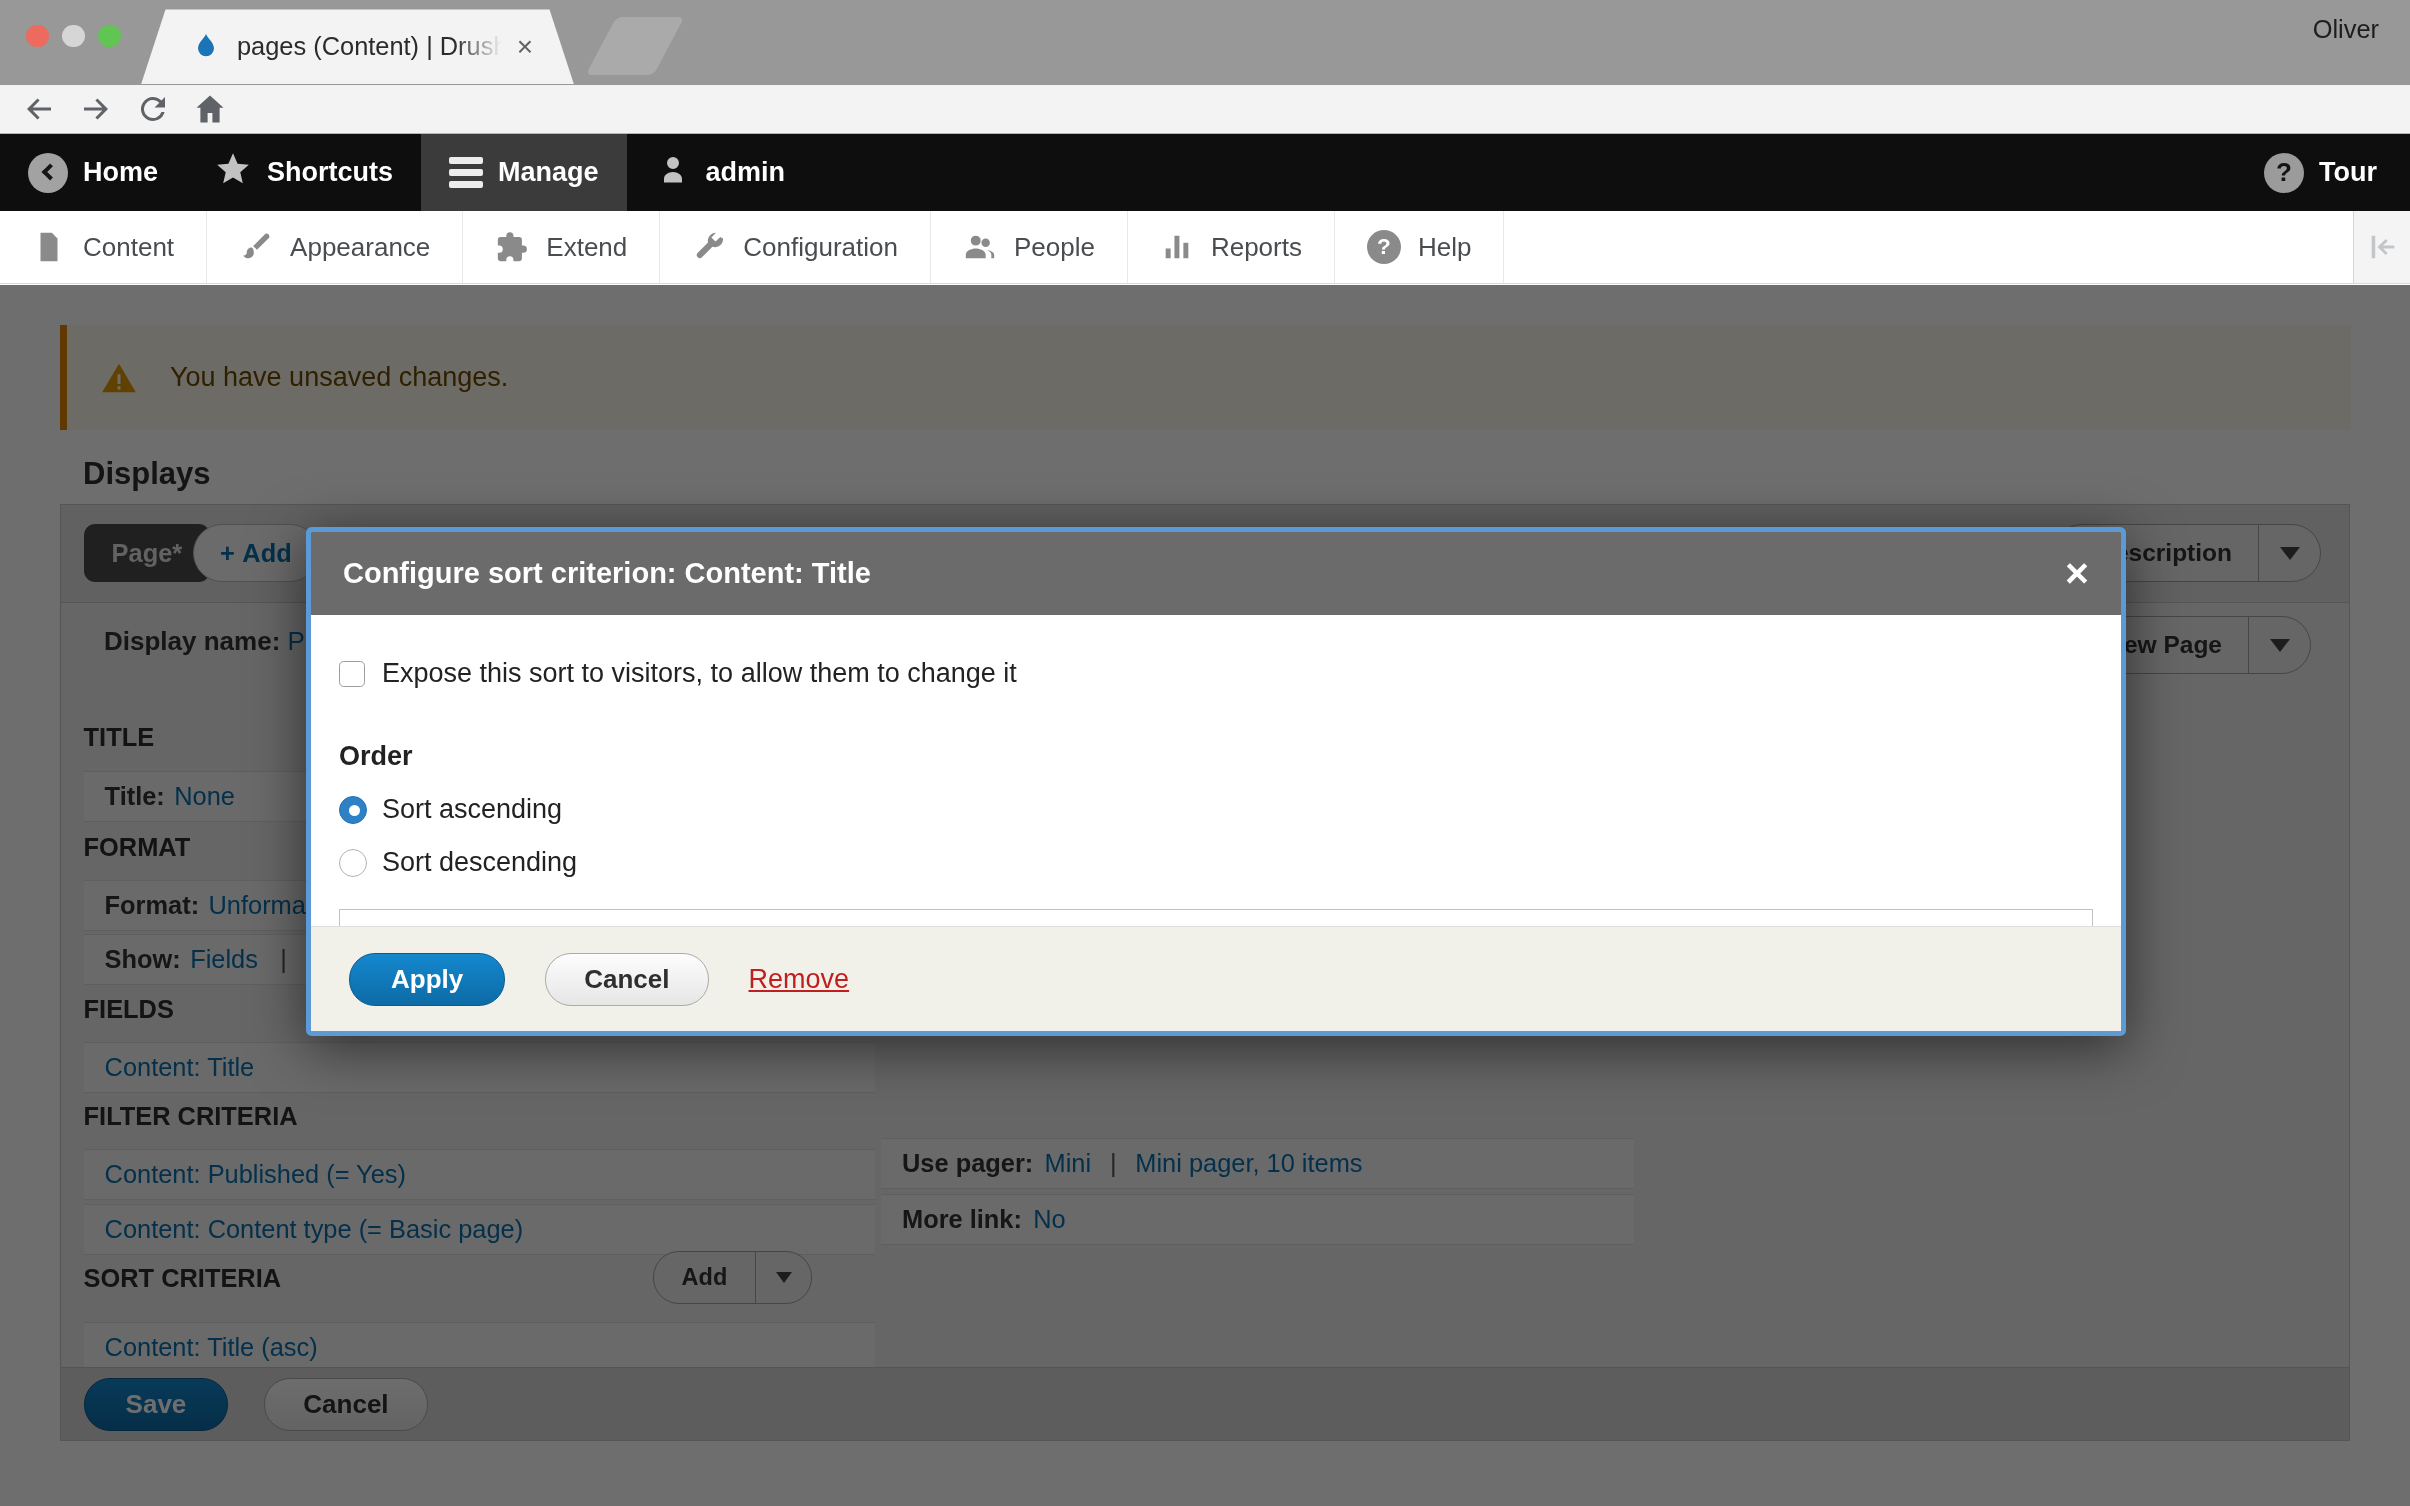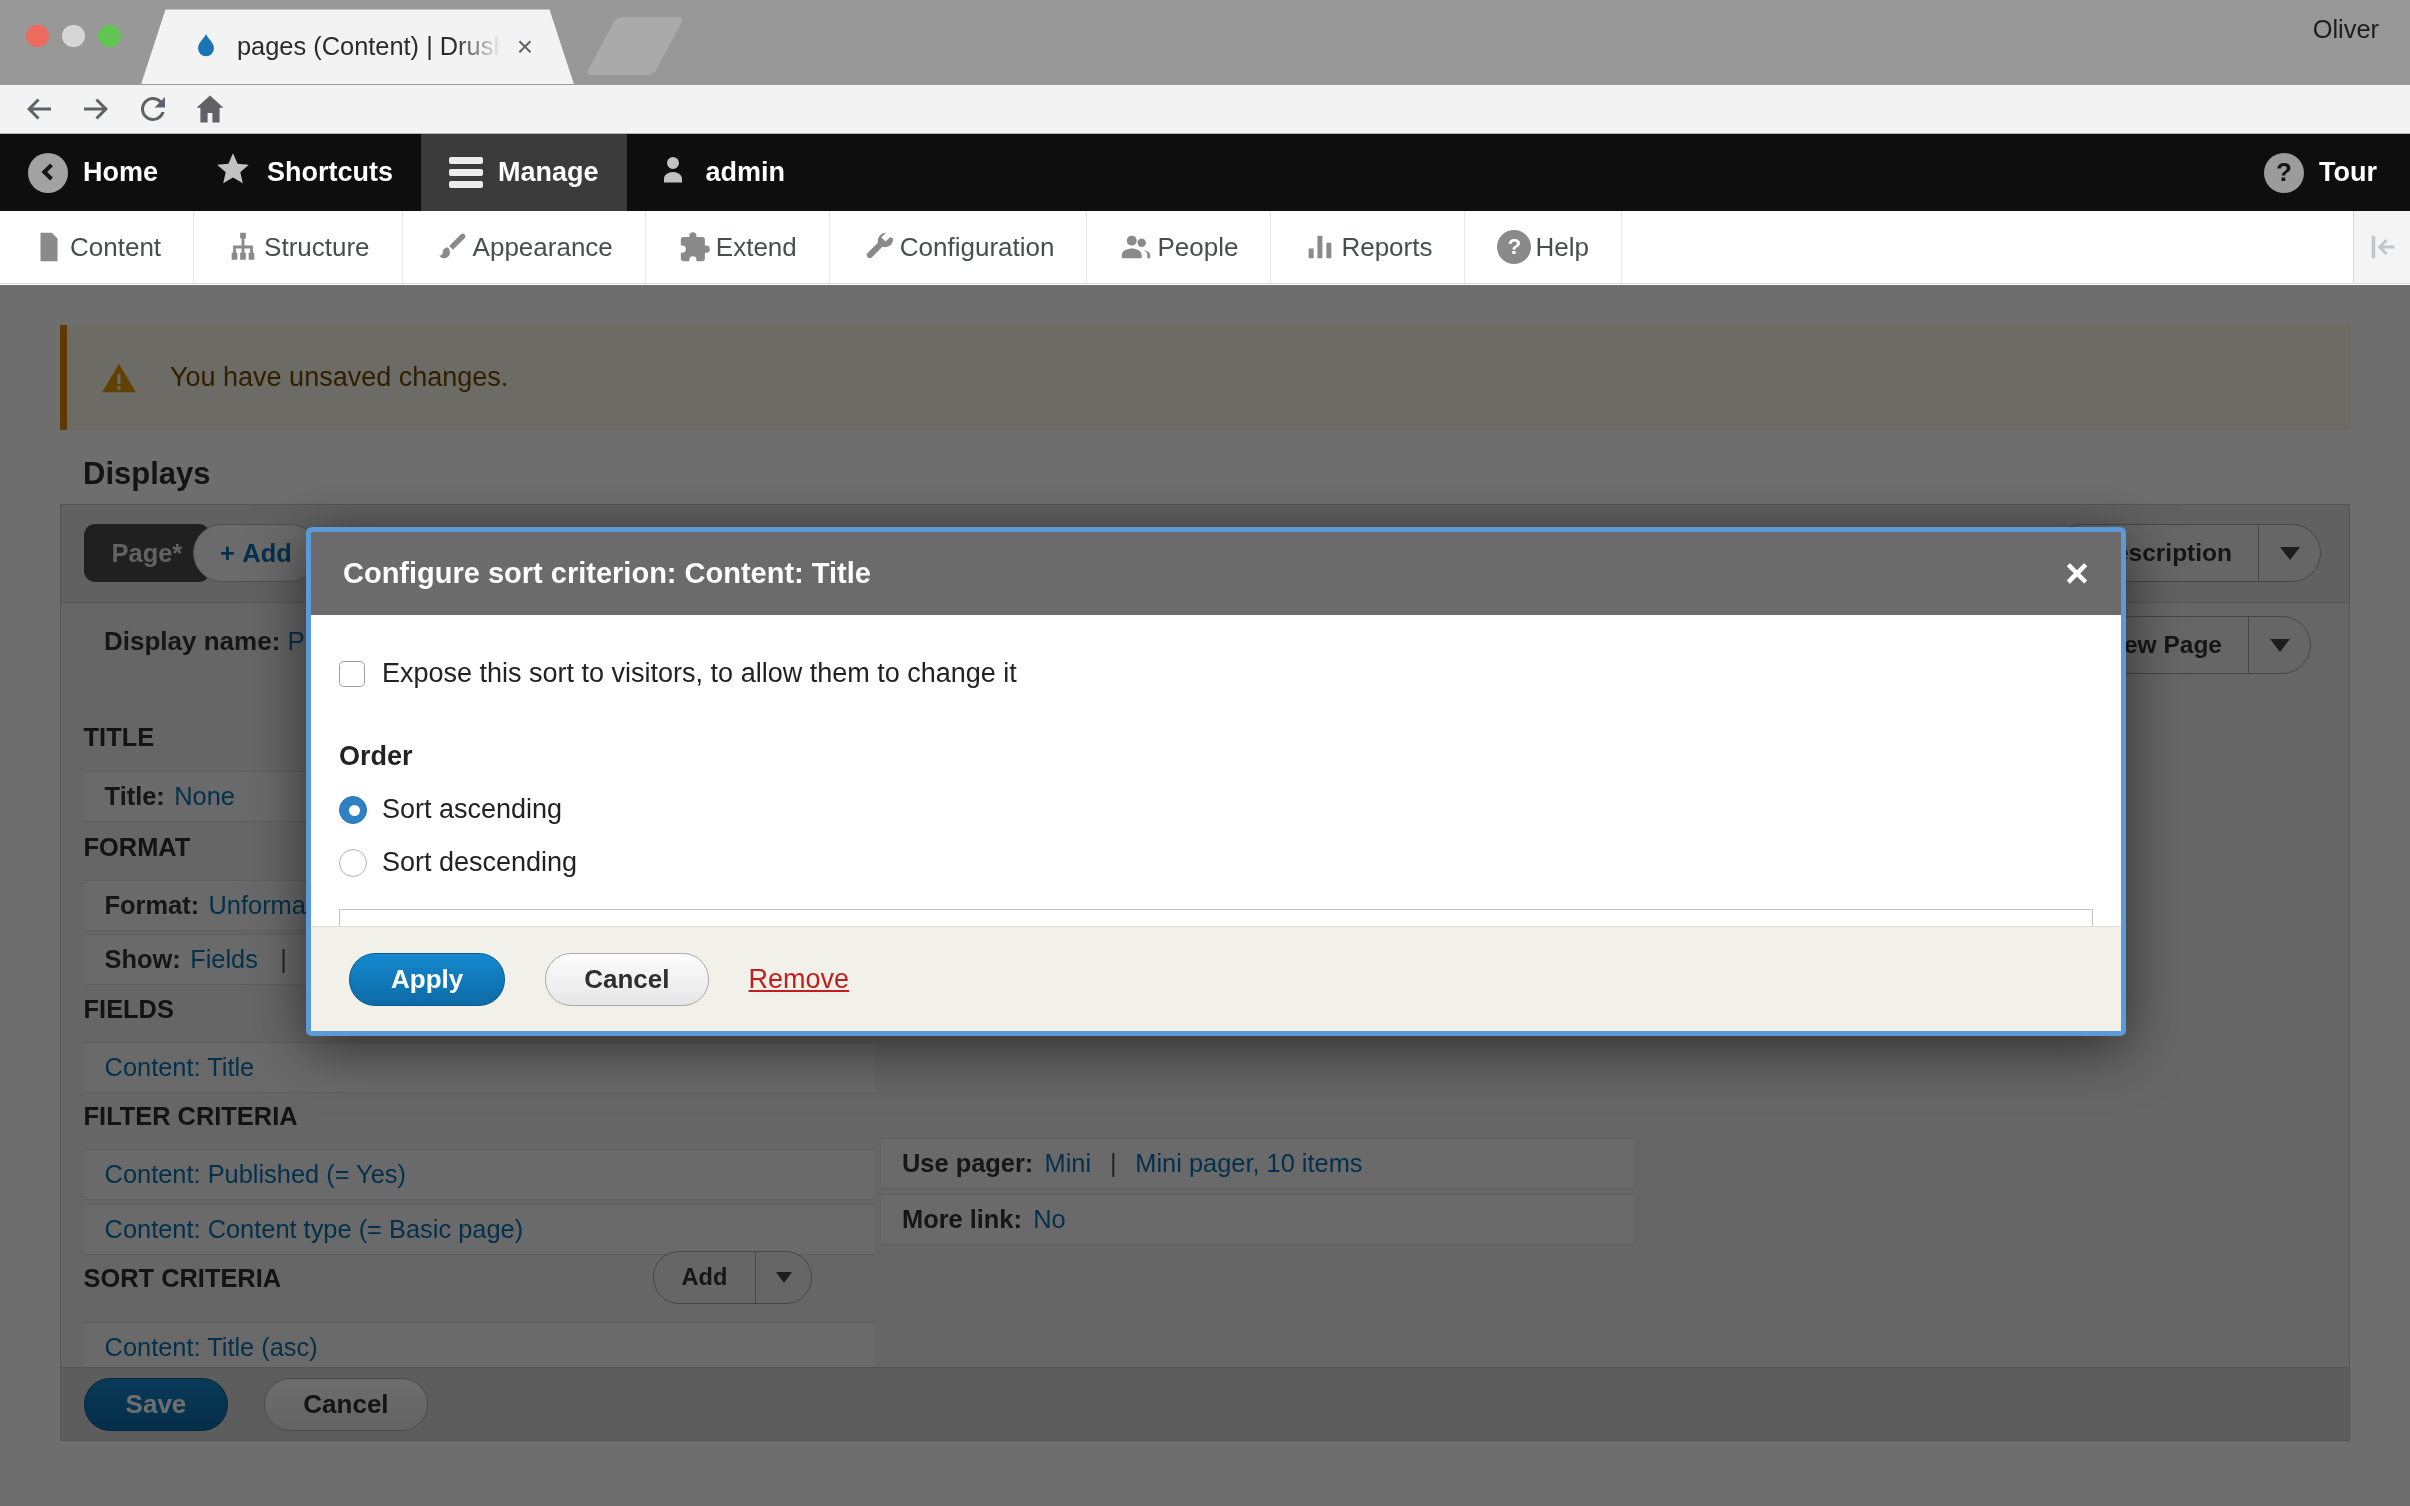--- a/index.html
+++ b/index.html
@@ -74,21 +74,21 @@
   .star-g svg { width:38px; height:38px; fill:#c2c2c2; }
   .person svg { width:36px; height:36px; fill:#c2c2c2; }
   .tour { margin-left:auto; display:flex; align-items:center; gap:15px; padding:0 34px;
     font-size:27px; font-weight:bold; }
   .qcirc { width:40px; height:40px; border-radius:50%; background:#9b9b9b; color:#141414;
     font-size:26px; font-weight:bold; display:flex; align-items:center; justify-content:center; }
 
   
   .menubar { position:absolute; left:0; top:211px; width:2411px; height:73px; background:#fff;
     border-bottom:0.9px solid #d9d9d9; display:flex; align-items:stretch; }
-  .mitem { display:flex; align-items:center; gap:4px; padding:0 32px; font-size:26px; color:#4a4d50;
+  .mitem { display:flex; align-items:center; gap:17px; padding:0 32px; font-size:26px; color:#4a4d50;
     border-right:0.9px solid #e8e8e8; }
   .mitem svg { width:34px; height:34px; fill:#8a8a8a; }
   .mhelp { width:34px; height:34px; border-radius:50%; background:#8a8a8a; color:#fff; font-size:22.6px;
     font-weight:bold; display:flex; align-items:center; justify-content:center; }
   .collapse { margin-left:auto; width:58px; border-left:0.9px solid #d6d6d6; background:#f4f4f4;
     display:flex; align-items:center; justify-content:center; }
   .collapse svg { width:34px; height:34px; fill:#c3c6c9; }
 
   
   .content { position:absolute; left:0; top:285px; width:2411px; height:1221px; background:#fff; }
@@ -305,26 +305,20 @@
 
   <div class="menubar">
     <div class="mitem">
       <svg viewBox="0 0 24 24">
           <path d="M6 2h8l4 4v16H6z"></path>
         </svg>
       <span>Content</span>
     </div>
     <div class="mitem">
       <svg viewBox="0 0 24 24">
-          <path d="M10 2h4v4h-4zM11 6h2v5h-2zM5 11h14v2H5zM5 13h2v3H5zM11 13h2v3h-2zM17 13h2v3h-2zM4 16h4v5H4zM10 16h4v5h-4zM16 16h4v5h-4z"></path>
-        </svg>
-      <span>Structure</span>
-    </div>
-    <div class="mitem">
-      <svg viewBox="0 0 24 24">
           <path d="M20.9 3.1c-.8-.8-2-.8-2.8 0L10 11.3l2.7 2.7 8.2-8.1c.8-.8.8-2 0-2.8zM8.9 12.4c-1.9 0-3.4 1.5-3.4 3.4 0 1.5-1.3 2.2-2.5 2.2.7 1.3 2.1 2 3.5 2 2.2 0 4-1.8 4-4 0-1.5-.6-3.6-1.6-3.6z"></path>
         </svg>
       <span>Appearance</span>
     </div>
     <div class="mitem">
       <svg viewBox="0 0 24 24">
           <path d="M20 11h-1V7a2 2 0 0 0-2-2h-4V4a2.5 2.5 0 0 0-5 0v1H4a2 2 0 0 0-2 2v4h1a2.5 2.5 0 0 1 0 5H2v4a2 2 0 0 0 2 2h4v-1a2.5 2.5 0 0 1 5 0v1h4a2 2 0 0 0 2-2v-4h1a2.5 2.5 0 0 0 0-5z"></path>
         </svg>
       <span>Extend</span>
     </div>

